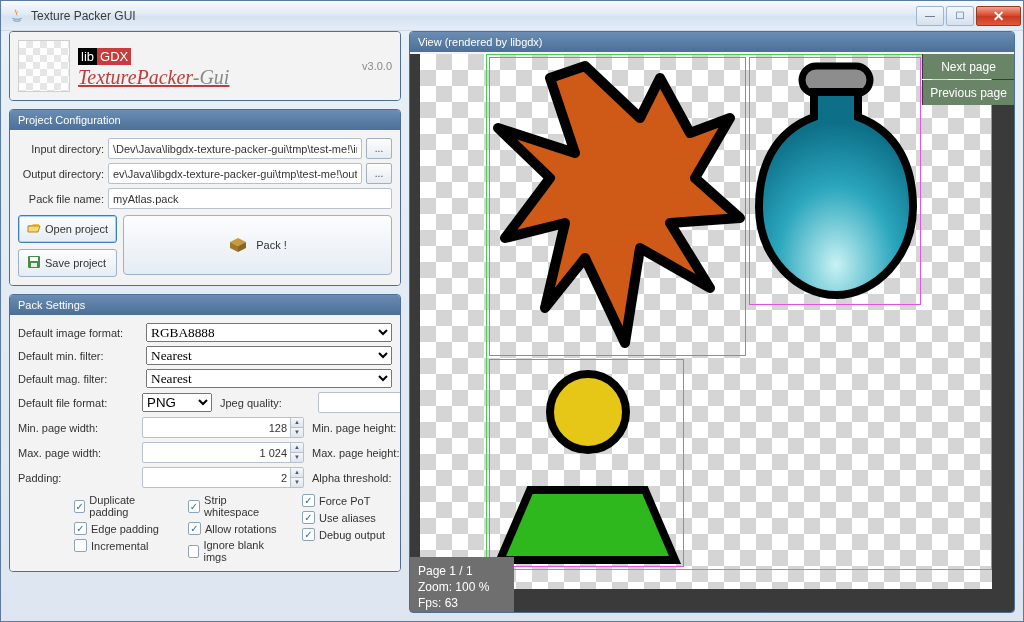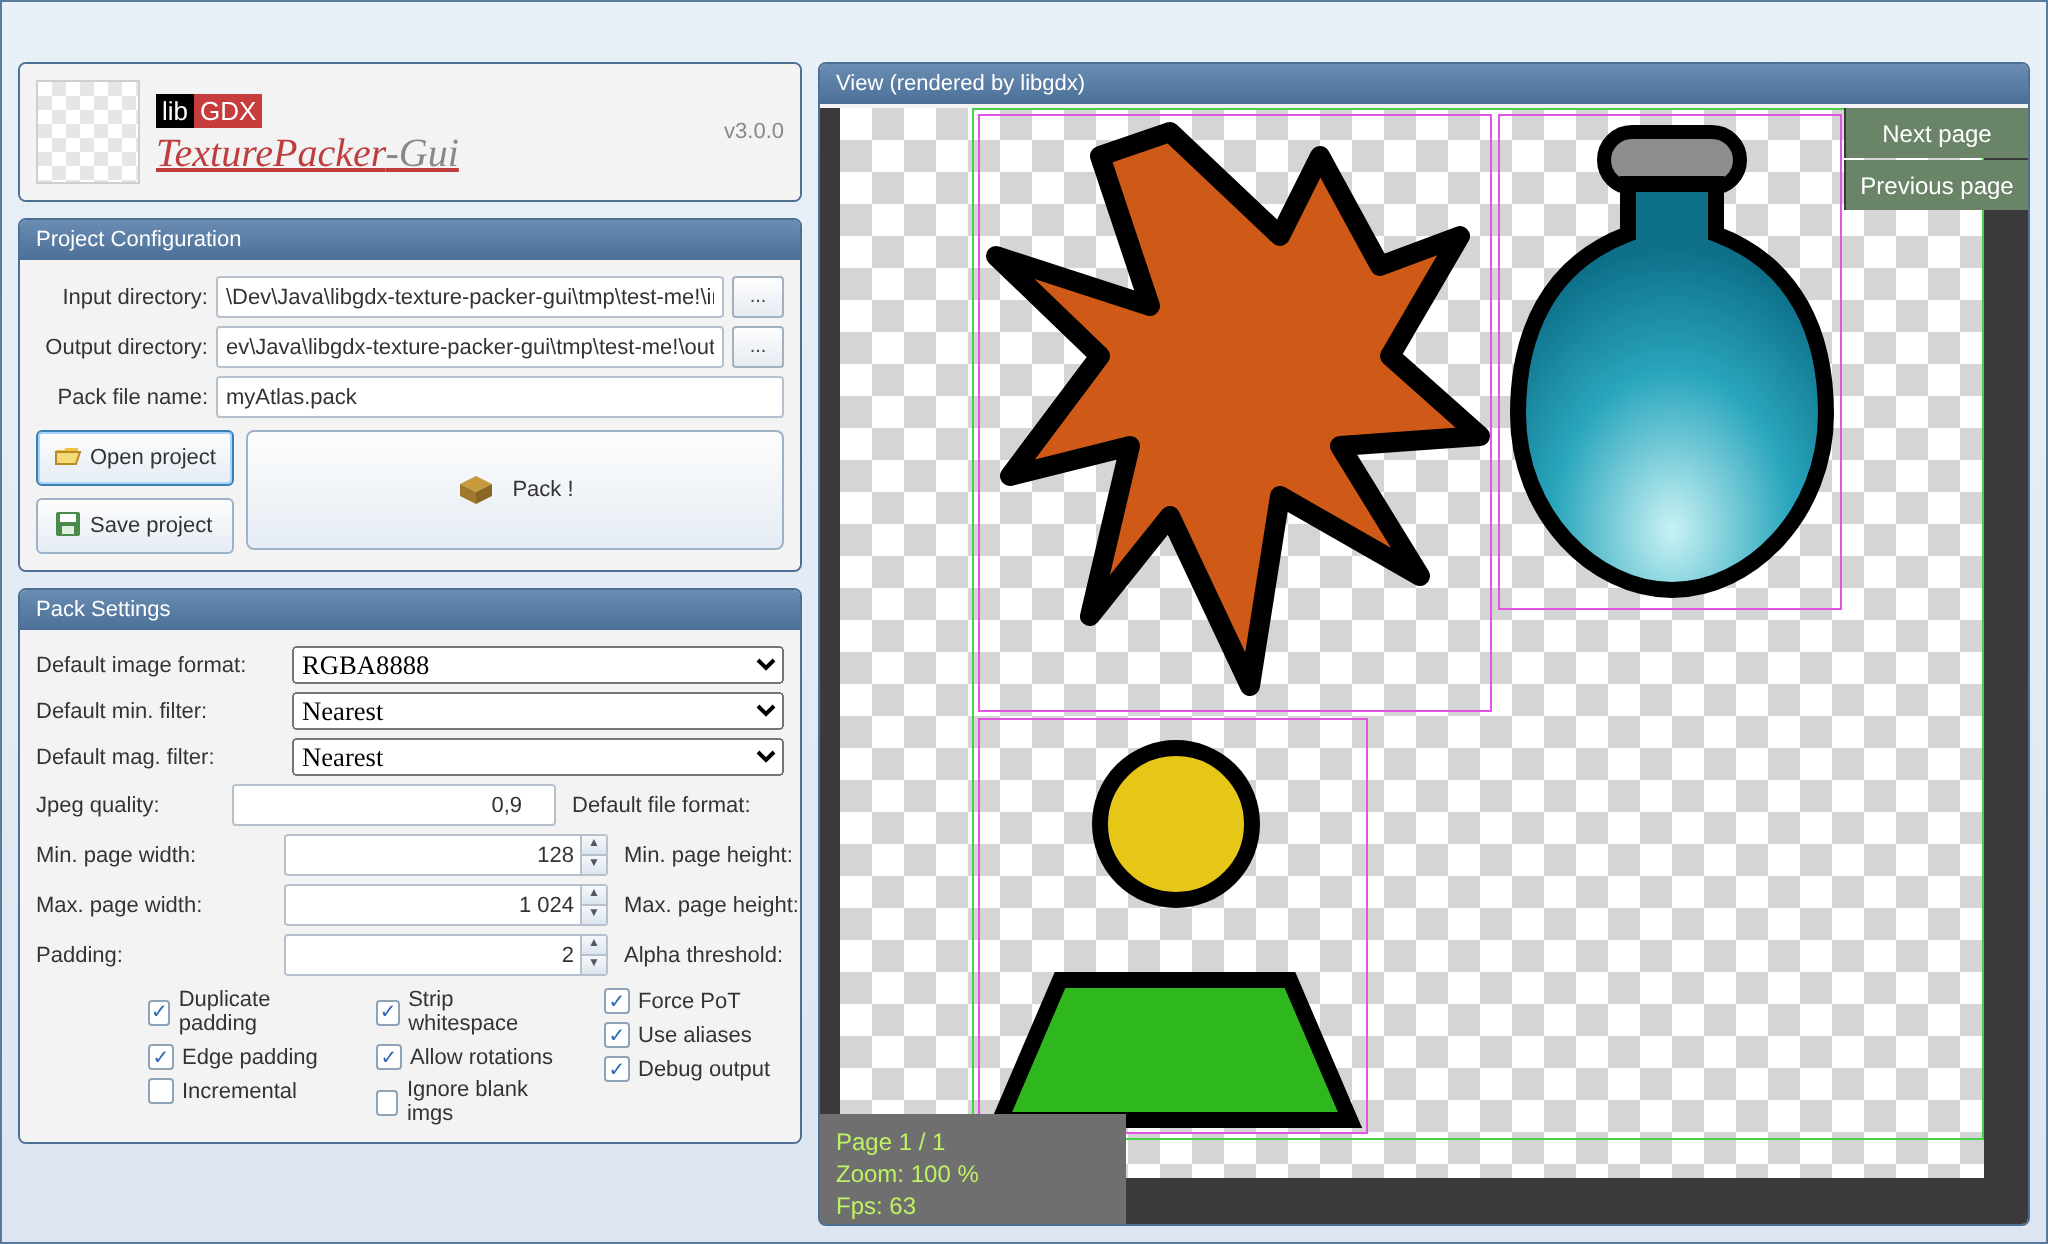--- a/index.html
+++ b/index.html
@@ -125,29 +125,45 @@
 
   .nav-btn {
     position:absolute; right:0; width:92px; height:25px;
     background:#6a8468; color:#fff; display:flex; align-items:center; justify-content:center;
     border-left:1px solid #3a3a3a; font-size:12px;
   }
   .nav-next { top:22px; }
   .nav-prev { top:48px; }
 
   .status {
-    position:absolute; left:0; bottom:0; width:153px; height:55px; background:#6f6f6f; color:#bef264;
+    position:absolute; left:0; bottom:0; width:104px; height:55px; background:#6f6f6f; color:#ffffff;
     padding:6px 8px; font-size:12px; line-height:1.35;
   }
 </style>
 </head>
 <body>
 
 <div class="window">
 
+  <div class="titlebar">
+    <div class="titlebar-left">
+      <span>
+        <svg width="16" height="16" viewBox="0 0 16 16">
+            <path d="M5 2c2 1 2 3 0 4 3-1 3-3 0-4zm4 2c-3 2-2 4 0 5-2-2-1-3 0-5z" fill="#e76f00"></path>
+            <path d="M3 11c0 2 10 2 10 0-1 1-9 1-10 0zm1 2c0 2 8 2 8 0-1 1-7 1-8 0z" fill="#5382a1"></path>
+          </svg>
+      </span>
+      <span class="title-text">Texture Packer GUI</span>
+    </div>
+    <div class="win-controls">
+      <div class="win-btn">—</div>
+      <div class="win-btn">☐</div>
+      <div class="win-btn close">✕</div>
+    </div>
+  </div>
 
   <div class="client">
 
     <div class="left">
 
       <div class="panel header-panel">
         <div class="panel-bd">
           <div style="display:flex;align-items:center;">
             <div class="logo-box"></div>
             <div class="logo-text">
@@ -223,28 +239,28 @@
             <div class="settings-row">
               <label class="lab-l">Default min. filter:</label>
               <select class="full"><option>Nearest</option></select>
             </div>
             <div class="settings-row">
               <label class="lab-l">Default mag. filter:</label>
               <select class="full"><option>Nearest</option></select>
             </div>
             <div class="settings-row">
               <div class="half">
+                <label class="lab-l">Default file format:</label>
+                <select class="small"><option>PNG</option></select>
+              </div>
+              <div class="half">
                 <label class="lab-r">Jpeg quality:</label>
                 <div class="spin">
                     <input value="0,9" style="">
                   </div>
-              </div>
-              <div class="half">
-                <label class="lab-l">Default file format:</label>
-                <select class="small"><option>PNG</option></select>
               </div>
             </div>
             <div class="settings-row">
               <div class="half">
                 <label class="lab-l">Min. page width:</label>
                 <div class="spin">
                     <input value="128" style="">
                     <div class="spin-btns">
                       <div>▲</div>
                       <div>▼</div>

